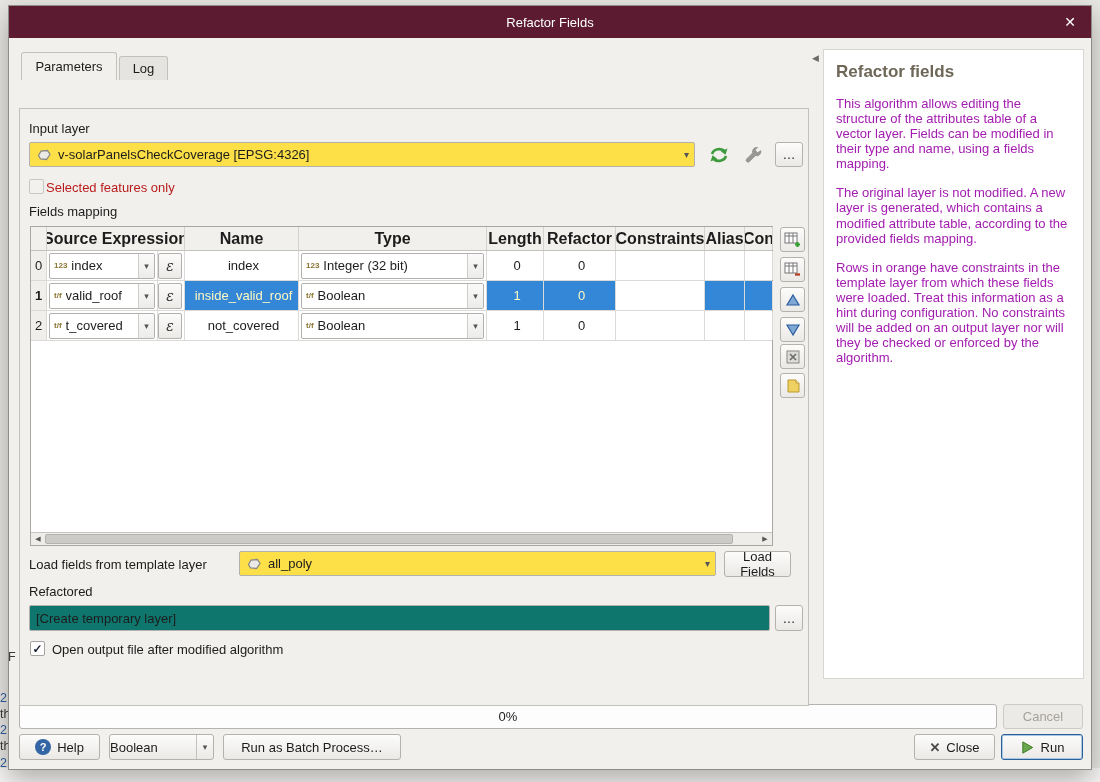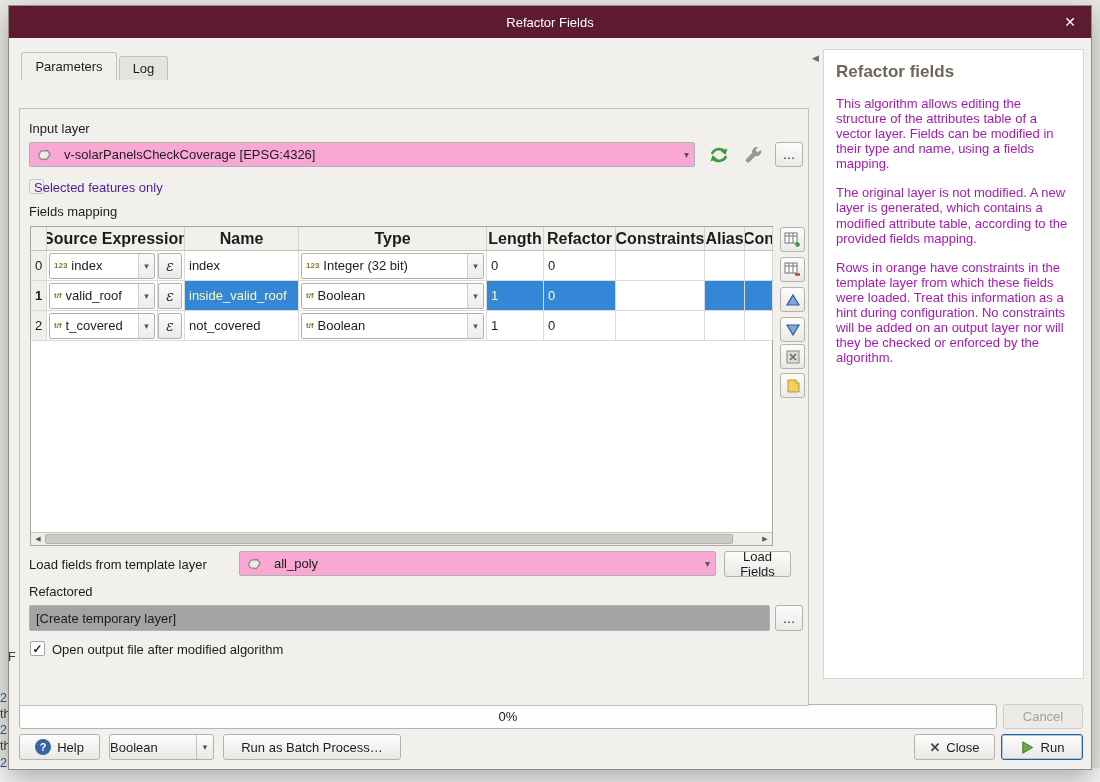--- a/index.html
+++ b/index.html
@@ -33,21 +33,21 @@
 
   .frame { position: absolute; left: 10px; top: 73px; width: 790px; height: 598px;
            border: 1px solid #c3c1bc; background: #f2f0ed; z-index: 1; margin-top: 29px; }
 
   .lbl { position: absolute; font-size: 13px; color: #1c1c1c; white-space: nowrap; }
   #input-label { left: 9px; top: 12px; }
   #fields-label { left: 9px; top: 95px; }
   #tmpl-label { left: 9px; top: 448px; }
   #refactored-label { left: 9px; top: 475px; }
 
-  .combo { position: absolute; display: flex; align-items: center; gap: 12px; background: #f9a8d4;
+  .combo { position: absolute; display: flex; align-items: center; gap: 6px; background: #fde047;
            border: 1px solid #b3b1ad; border-radius: 2px; padding: 0 5px 0 6px; font-size: 13px; cursor: pointer; }
   .combo .chev { margin-left: auto; color: #555; font-size: 10px; padding-left: 6px; }
   #input-combo { left: 9px; top: 33px; width: 666px; height: 25px; }
   #tmpl-combo { left: 219px; top: 442px; width: 477px; height: 25px; }
 
   .flat-icon { position: absolute; display: flex; align-items: center; justify-content: center; cursor: pointer; }
   #iterate { left: 686px; top: 33px; width: 26px; height: 25px; }
   #wrench { left: 722px; top: 34px; width: 24px; height: 24px; }
 
   .btn { display: flex; align-items: center; justify-content: center; gap: 6px;
@@ -56,39 +56,39 @@
   .btn.abs { position: absolute; }
   #input-browse { left: 755px; top: 33px; width: 28px; height: 25px; }
   #loadfields-btn { left: 704px; top: 442px; width: 67px; height: 26px; }
   #output-browse { left: 755px; top: 496px; width: 28px; height: 26px; }
 
   .cb { position: absolute; width: 15px; height: 15px; background: #fff; border: 1px solid #a6a4a0;
         border-radius: 2px; display: flex; align-items: center; justify-content: center; cursor: pointer; }
   .cb.disabled { background: #f3f1ee; border-color: #c9c7c3; cursor: default; }
   .cb .mark { color: #17202e; font-size: 12px; font-weight: bold; line-height: 1; }
   #selfeat-cb { left: 9px; top: 70px; }
-  #selfeat-label { left: 14px; top: 71px; color: #4c1d95; }
+  #selfeat-label { left: 26px; top: 71px; color: #b91c1c; }
   #openout-cb { left: 10px; top: 532px; }
   #openout-label { left: 32px; top: 533px; }
 
   #output-input { position: absolute; left: 9px; top: 496px; width: 741px; height: 26px;
-                  border: 1px solid #b3b1ad; border-radius: 2px; background: #a3a3a3;
+                  border: 1px solid #b3b1ad; border-radius: 2px; background: #0f766e;
                   font-family: "Liberation Sans", sans-serif; font-size: 13px; color: #1c1c1c; padding: 8px 6px; }
 
   
   .tablewrap { position: absolute; left: 10px; top: 117px; width: 743px; height: 320px;
                border: 1px solid #a9a7a2; background: #fff; }
   .thead { display: grid; grid-template-columns: 16px 138px 114px 188px 57px 72px 89px 40px 28px;
            height: 24px; background: #f2f0ed; border-bottom: 1px solid #c3c1bc; }
   .thead div { display: flex; align-items: center; justify-content: center; font-weight: bold;
                font-size: 16px; border-right: 1px solid #d4d2ce; overflow: hidden; white-space: nowrap; }
   .trow { display: grid; grid-template-columns: 16px 111px 27px 114px 188px 57px 72px 89px 40px 28px;
           height: 30px; border-bottom: 1px solid #dcdad6; background: #fff; }
   .trow > div { border-right: 1px solid #dcdad6; display: flex; align-items: center;
-                overflow: hidden; white-space: nowrap; font-size: 13px; padding-left: 4px; }
+                overflow: hidden; white-space: nowrap; font-size: 13px; padding-left: 4px; justify-content: center; }
   .trow .rownum { background: #f1efec; justify-content: center; padding-left: 0; color: #1c1c1c; }
   .trow .rownum.bold { font-weight: bold; }
   .trow .nopad { padding-left: 0; }
   .trow .sel { background: #3387d6; color: #fef9c3; }
   .mini-combo { flex: 1; height: 26px; margin: 2px; background: #fff; border: 1px solid #b3b1ad;
                 border-radius: 2px; display: flex; align-items: center; gap: 4px; padding-left: 4px;
                 overflow: hidden; cursor: pointer; }
   .mini-combo .ficon { font-size: 8px; font-weight: bold; color: #8a7430; flex: none; }
   .mini-combo .val { white-space: nowrap; overflow: hidden; }
   .mini-combo .arrow-seg { margin-left: auto; align-self: stretch; width: 16px; flex: none;

